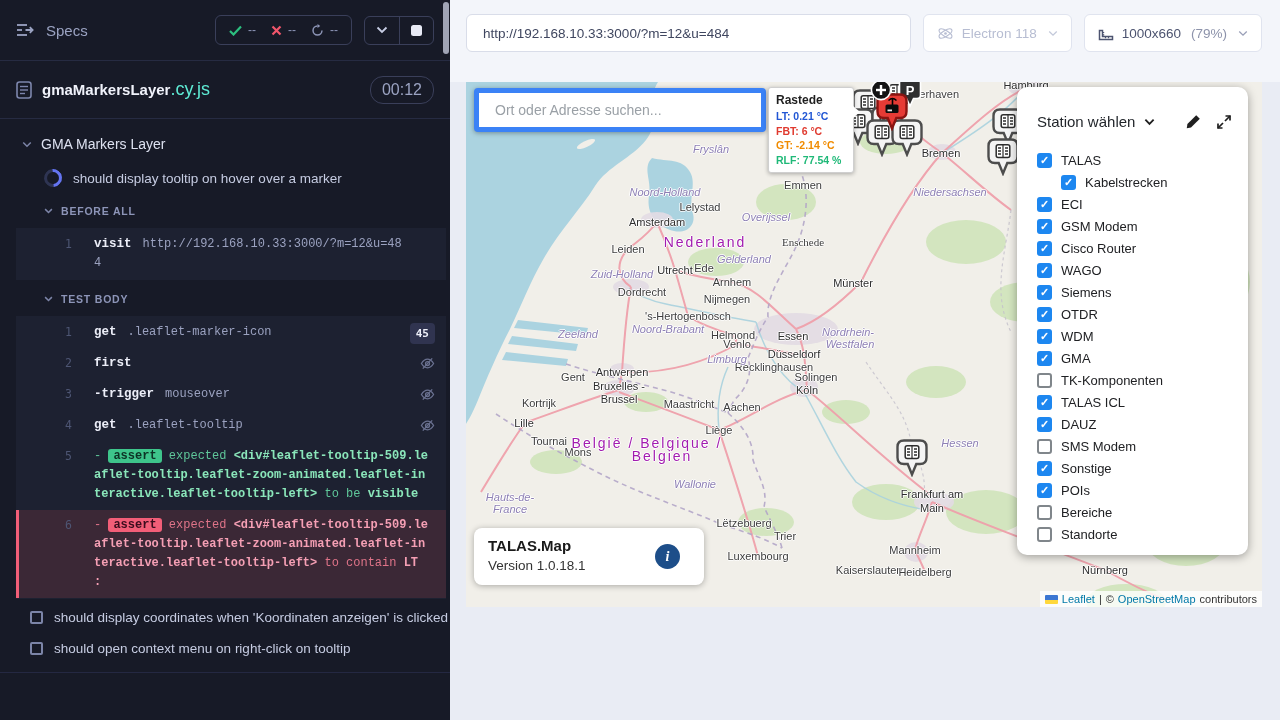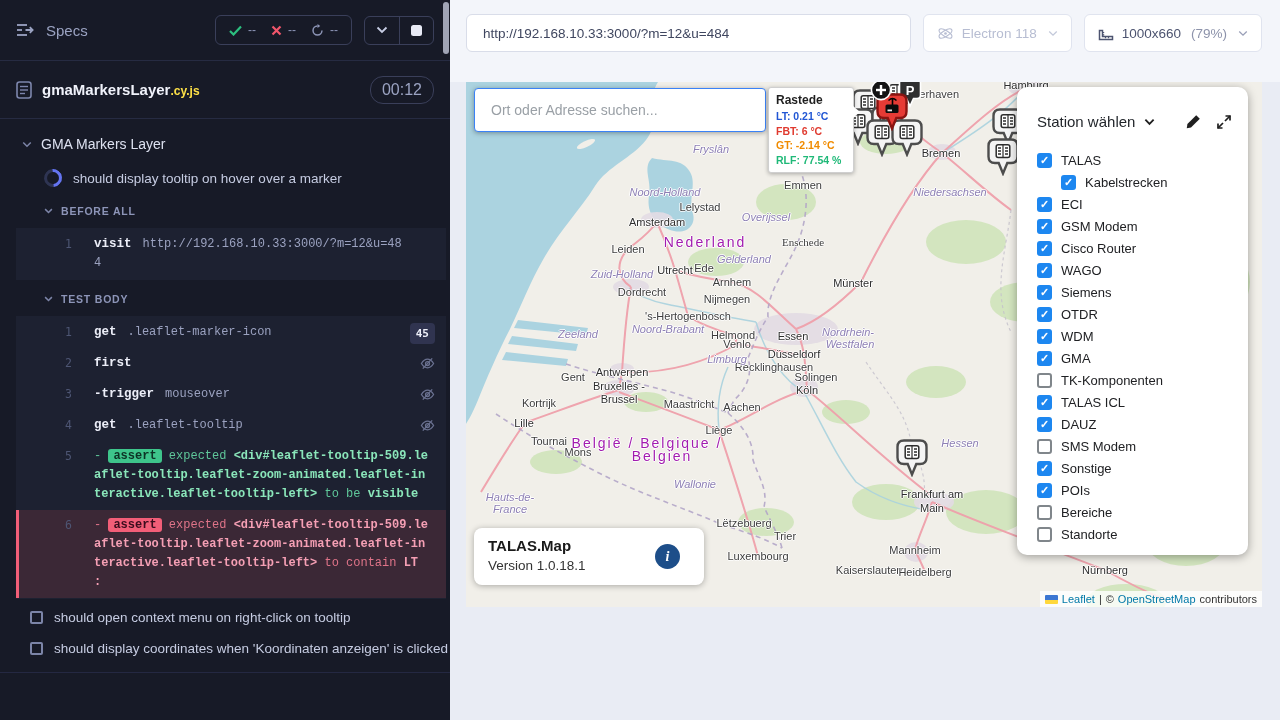--- a/index.html
+++ b/index.html
@@ -12,21 +12,21 @@
   .specs-label{color:#9ba3c2;font-size:15px;margin-right:auto;cursor:pointer;}
   .stats{display:flex;align-items:center;gap:15px;border:1px solid #3a3f5a;border-radius:6px;padding:7px 13px;font-size:12px;color:#8e96b8;}
   .stat{display:flex;gap:6px;align-items:center;}
   .ctrl{display:flex;border:1px solid #3a3f5a;border-radius:6px;overflow:hidden;}
   .ctrl .cbtn{background:none;border:none;padding:8px 11px;display:flex;align-items:center;cursor:pointer;color:#c7cde4;}
   .ctrl .cbtn + .cbtn{border-left:1px solid #3a3f5a;}
   .stop-sq{width:11px;height:11px;background:#e8eaf5;border-radius:2.5px;}
 
   .spec-row{height:58px;display:flex;align-items:center;padding:0 16px;border-bottom:1px solid #262b42;box-sizing:border-box;gap:10px;}
   .spec-name{font-weight:bold;color:#f0f2fa;font-size:15px;}
-  .spec-ext{color:#fde047;font-size:12px;font-weight:bold;}
+  .spec-ext{color:#5eead4;font-size:18px;}
   .time-pill{margin-left:auto;border:1px solid #3a3f5a;border-radius:13px;padding:4px 11px;font-size:16px;color:#9ba3c2;}
 
   .tests{padding-top:8px;}
   .suite-row{display:flex;align-items:center;gap:9px;padding:9px 0 9px 22px;color:#dde1f0;font-size:14px;cursor:pointer;}
   .suite-row .chev, .sec-label .chev{color:#7d85a8;display:flex;}
   .test-row{display:flex;align-items:center;gap:11px;padding:8px 0 8px 44px;color:#c6cce2;font-size:13.5px;cursor:pointer;}
   .test-row.pending{padding-left:30px;}
   .spinner{width:12px;height:12px;border-radius:50%;border:3px solid #2e3452;border-top-color:#6474f0;border-right-color:#6474f0;transform:rotate(40deg);flex:none;}
   .pend-box{width:9px;height:9px;border:2px solid #7c85a8;border-radius:2px;flex:none;}
   .sec-label{display:flex;align-items:center;gap:8px;padding:10px 0 8px 44px;color:#8d95b8;font-size:10.5px;font-weight:bold;letter-spacing:.8px;cursor:pointer;}
@@ -66,21 +66,21 @@
   .lbl{position:absolute;transform:translate(-50%,-50%);white-space:nowrap;color:#3c3c3c;font-size:11px;z-index:5;
        text-shadow:0 1px 0 rgba(255,255,255,.9),0 -1px 0 rgba(255,255,255,.9),1px 0 0 rgba(255,255,255,.9),-1px 0 0 rgba(255,255,255,.9);}
   .lbl.city-lg{font-size:11px;color:#2e2e2e;}
   .lbl.region{font-style:italic;color:#8d7fb4;}
   .lbl.country{color:#a21caf;font-size:14px;letter-spacing:2px;}
   .marker{position:absolute;z-index:10;cursor:pointer;}
   .map-tooltip{position:absolute;left:302px;top:5px;width:86px;background:#fff;border:1px solid #cfcfcf;border-radius:3px;box-shadow:0 1px 4px rgba(0,0,0,.3);padding:5px 7px;z-index:30;box-sizing:border-box;}
   .map-tooltip::after{content:"";position:absolute;right:-7px;top:18px;border-top:6px solid transparent;border-bottom:6px solid transparent;border-left:7px solid #fff;}
   .tt-title{font-size:12px;font-weight:bold;color:#1f1f1f;margin-bottom:2px;}
   .tt-row{font-size:10.5px;font-weight:bold;line-height:14.5px;white-space:nowrap;}
-  .search-ctl{position:absolute;left:8px;top:6px;width:292px;height:44px;background:#fff;border:1px solid #3b82f6;border-radius:4px;box-shadow:0 1px 5px rgba(0,0,0,.35);display:flex;align-items:center;padding:0 16px;z-index:20;box-sizing:border-box;cursor:text;}
+  .search-ctl{position:absolute;left:8px;top:6px;width:292px;height:44px;background:#fff;border:5px solid #3b82f6;border-radius:4px;box-shadow:0 1px 5px rgba(0,0,0,.35);display:flex;align-items:center;padding:0 16px;z-index:20;box-sizing:border-box;cursor:text;}
   .search-ctl .ph{color:#9aa0a6;font-size:14px;}
 
   .station-panel{position:absolute;left:551px;top:5px;width:231px;height:468px;background:#fff;border-radius:10px;box-shadow:0 2px 10px rgba(0,0,0,.35);z-index:40;padding:26px 0 0 20px;box-sizing:border-box;}
   .sp-header{display:flex;align-items:center;margin-bottom:23px;padding-right:16px;}
   .sp-title{font-size:15px;color:#1f2328;cursor:pointer;}
   .sp-title-chev{display:flex;margin-left:9px;color:#1f1f1f;cursor:pointer;}
   .sp-spacer{flex:1;}
   .sp-icon{display:flex;margin-left:14px;cursor:pointer;}
   .cb-row{display:flex;align-items:center;gap:9px;height:15px;margin-bottom:7px;cursor:pointer;}
   .cb-row.indent{margin-left:24px;}
@@ -248,25 +248,25 @@
             <div class="txt">- <span class="tag">assert</span> expected <span class="sel">&lt;div#leaflet-tooltip-509.leaflet-tooltip.leaflet-zoom-animated.leaflet-interactive.leaflet-tooltip-left&gt;</span> to be <span class="sel">visible</span></div>
           </div>
           <div class="cmd-row assert-row assert-failed">
             <span class="num">6</span>
             <div class="txt">- <span class="tag">assert</span> expected <span class="sel">&lt;div#leaflet-tooltip-509.leaflet-tooltip.leaflet-zoom-animated.leaflet-interactive.leaflet-tooltip-left&gt;</span> to contain <span class="sel">LT :</span></div>
           </div>
         </div>
 
       <div class="test-row pending">
         <span class="pend-box"></span>
-        <span>should open context menu on right-click on tooltip</span>
+        <span>should display coordinates when 'Koordinaten anzeigen' is clicked</span>
       </div>
       <div class="test-row pending">
         <span class="pend-box"></span>
-        <span>should display coordinates when 'Koordinaten anzeigen' is clicked</span>
+        <span>should open context menu on right-click on tooltip</span>
       </div>
       <div class="tests-divider"></div>
     </div>
     <div class="sb-scroll"></div>
   </aside>
 
   <main class="main">
     <div class="topbar">
       <div class="url-box">
         <span>http://192.168.10.33:3000/?m=12&amp;u=484</span>

